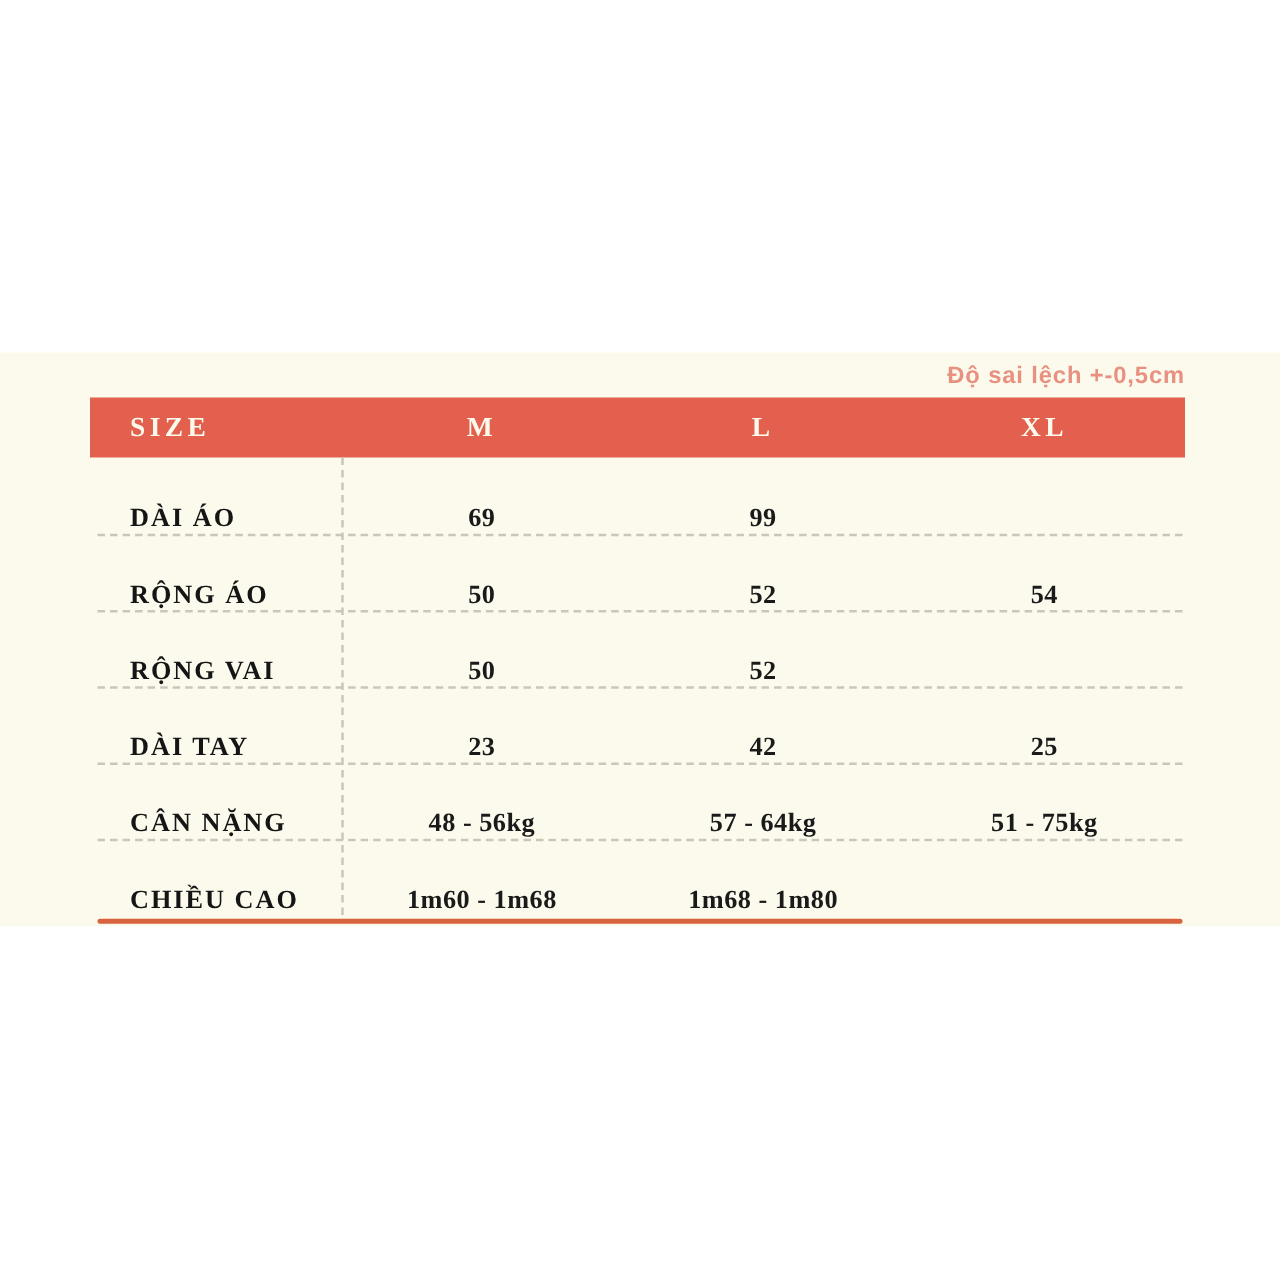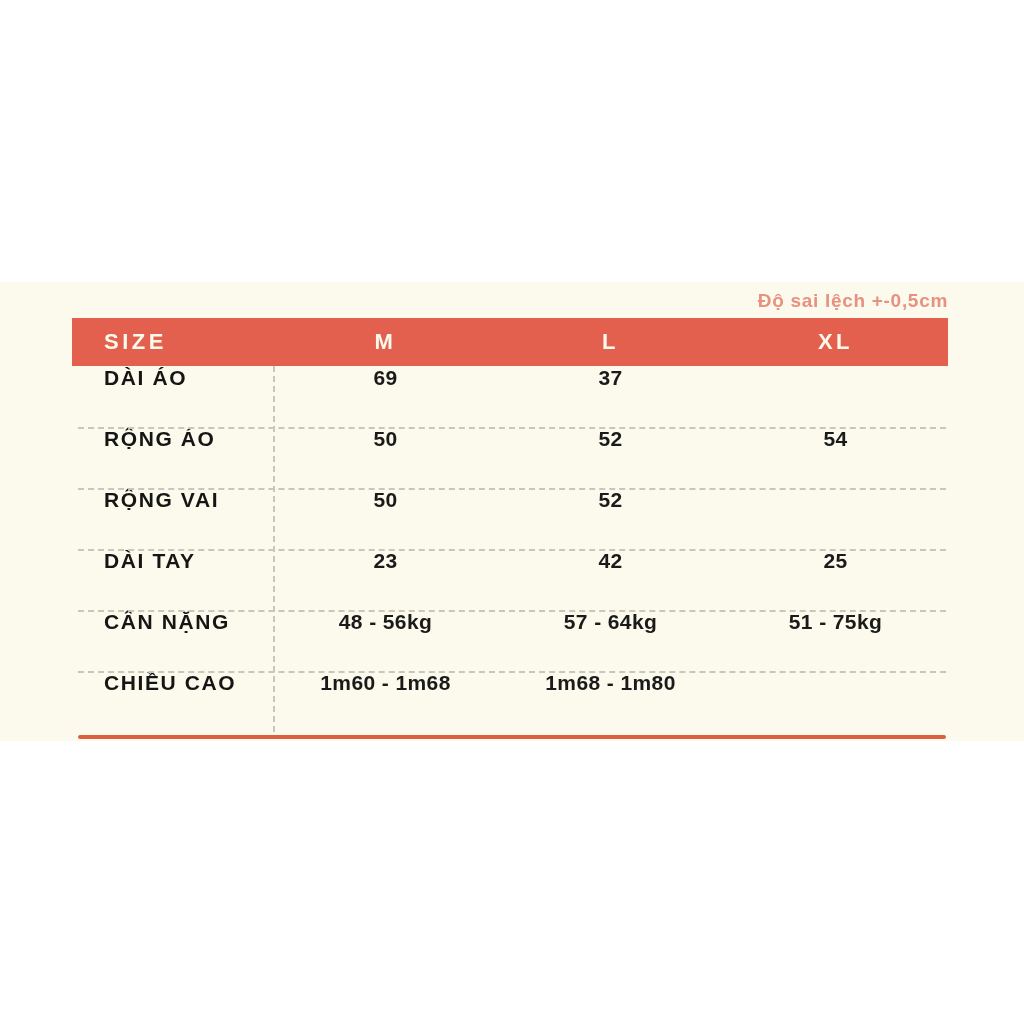--- a/index.html
+++ b/index.html
@@ -40,20 +40,21 @@
     color: #e89181;
     white-space: nowrap;
   }
 
   
   .table {
     position: absolute;
     left: 72px;
     top: 318px;
     width: 876px;
+    font-family: Liberation Serif, serif;
   }
 
   .header-row {
     position: relative;
     height: 48px;
     background: #e2604d;
     display: flex;
     align-items: center;
   }
 
@@ -71,21 +72,21 @@
   .col-xl { width: 225px; }
 
   .body-rows {
     position: relative;
   }
 
   .data-row {
     position: relative;
     height: 61px;
     display: flex;
-    align-items: flex-start;
+    align-items: flex-end;
   }
 
   .data-row + .data-row::before {
     content: "";
     position: absolute;
     left: 6px;
     right: 2px;
     top: 0;
     border-top: 2px dashed #c9c7ba;
   }
@@ -148,21 +149,21 @@
       <div class="cell col-xl">XL</div>
     </div>
 
     <div class="body-rows">
 
       <div class="vdivider"></div>
 
       <div class="data-row">
         <div class="rowlabel">DÀI ÁO</div>
         <div class="val">69</div>
-        <div class="val">37</div>
+        <div class="val">99</div>
       </div>
 
       <div class="data-row">
         <div class="rowlabel">RỘNG ÁO</div>
         <div class="val">50</div>
         <div class="val">52</div>
         <div class="val">54</div>
       </div>
 
       <div class="data-row">

